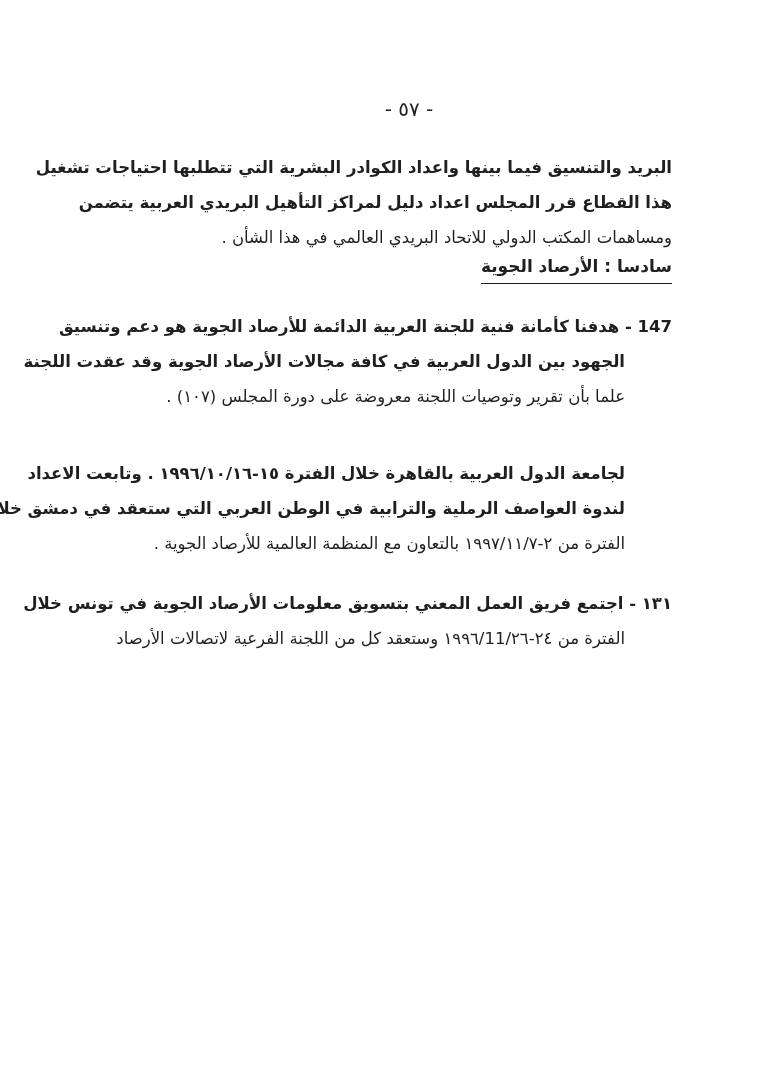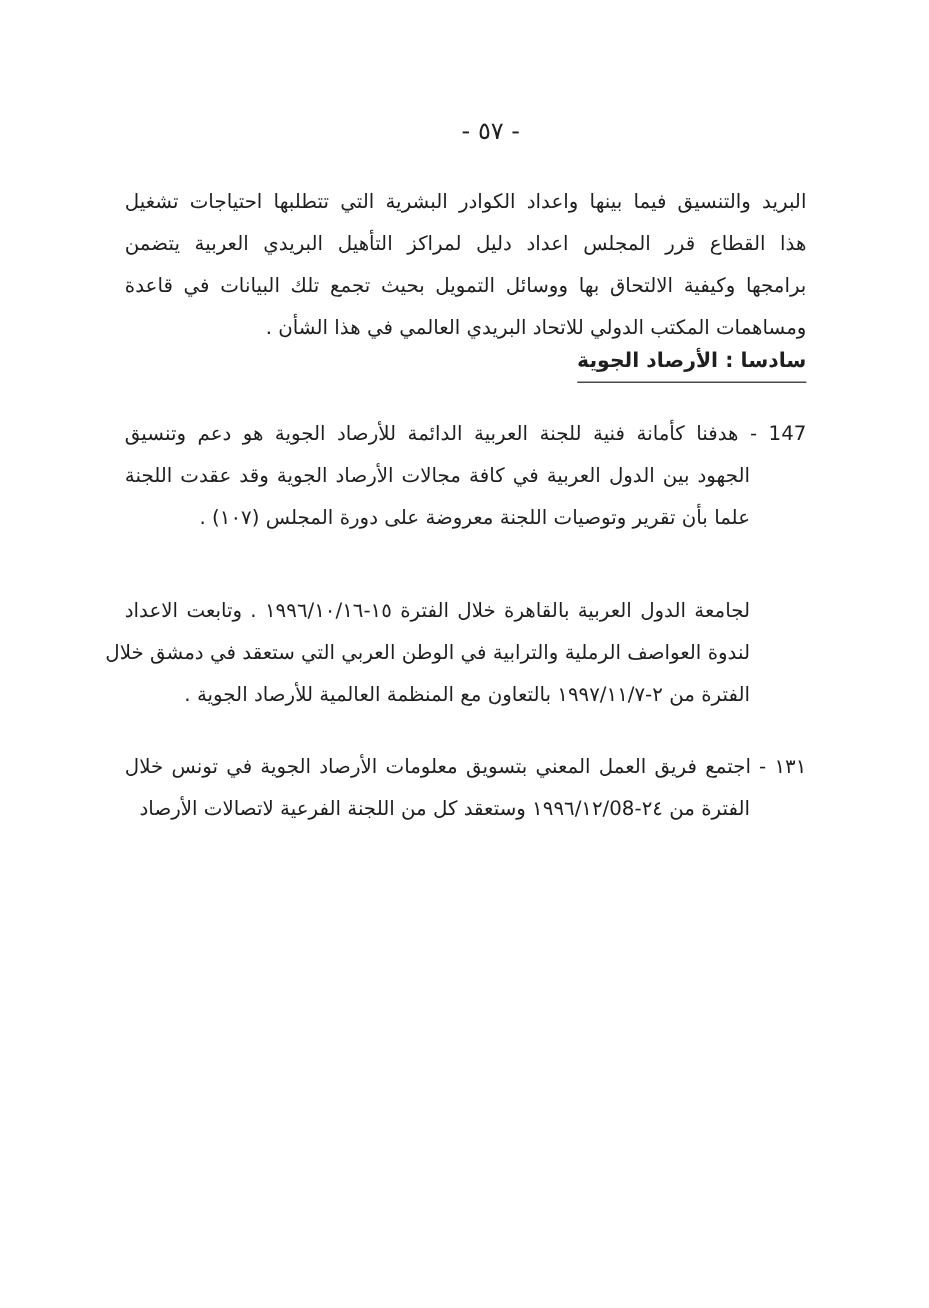--- a/index.html
+++ b/index.html
@@ -31,20 +31,21 @@
   .line{
     height:35px;line-height:35px;
     font-size:16.5px;
     white-space:nowrap;
     text-align:right;
   }
   .full{
     text-align:justify;
     -moz-text-align-last:justify;
     text-align-last:justify;
+    font-weight:bold;
   }
   .cont{margin-right:47px;}
   .heading-row{
     margin-top:-2px;
     text-align:right;
     height:41px;
   }
   .heading{
     display:inline-block;
     font-size:17px;font-weight:bold;
@@ -60,21 +61,20 @@
 <body>
 
 <div class="page">
   <div class="content">
 
     <div class="page-number">- ٥٧ -</div>
 
     <div class="para intro">
       <div class="line full">البريد والتنسيق فيما بينها واعداد الكوادر البشرية التي تتطلبها احتياجات تشغيل</div>
       <div class="line full">هذا القطاع قرر المجلس اعداد دليل لمراكز التأهيل البريدي العربية يتضمن</div>
-      <div class="line full">برامجها وكيفية الالتحاق بها ووسائل التمويل بحيث تجمع تلك البيانات في قاعدة</div>
       <div class="line">ومساهمات المكتب الدولي للاتحاد البريدي العالمي في هذا الشأن .</div>
     </div>
 
     <div class="heading-row">
       <span class="heading">سادسا : الأرصاد الجوية</span>
     </div>
 
     <div class="para item-129">
       <div class="line full">147 - هدفنا كأمانة فنية  للجنة العربية الدائمة للأرصاد الجوية هو دعم وتنسيق</div>
       <div class="line full cont">الجهود بين الدول العربية  في كافة مجالات الأرصاد الجوية وقد عقدت اللجنة</div>
@@ -82,17 +82,17 @@
     </div>
 
     <div class="para item-130">
       <div class="line full cont">لجامعة الدول العربية بالقاهرة خلال الفترة ١٥-١٩٩٦/١٠/١٦ . وتابعت  الاعداد</div>
       <div class="line full cont">لندوة العواصف الرملية والترابية في الوطن العربي التي ستعقد  في  دمشق خلال</div>
       <div class="line cont">الفترة من ٢-١٩٩٧/١١/٧ بالتعاون مع المنظمة العالمية للأرصاد الجوية .</div>
     </div>
 
     <div class="para item-131">
       <div class="line full">١٣١ - اجتمع فريق العمل المعني بتسويق معلومات الأرصاد الجوية  في تونس خلال</div>
-      <div class="line cont">الفترة من ٢٤-١٩٩٦/١٢/08 وستعقد كل من اللجنة الفرعية لاتصالات  الأرصاد</div>
+      <div class="line cont">الفترة من ٢٤-١٩٩٦/11/٢٦ وستعقد كل من اللجنة الفرعية لاتصالات  الأرصاد</div>
     </div>
 
   </div>
 </div>
 
 </body></html>

